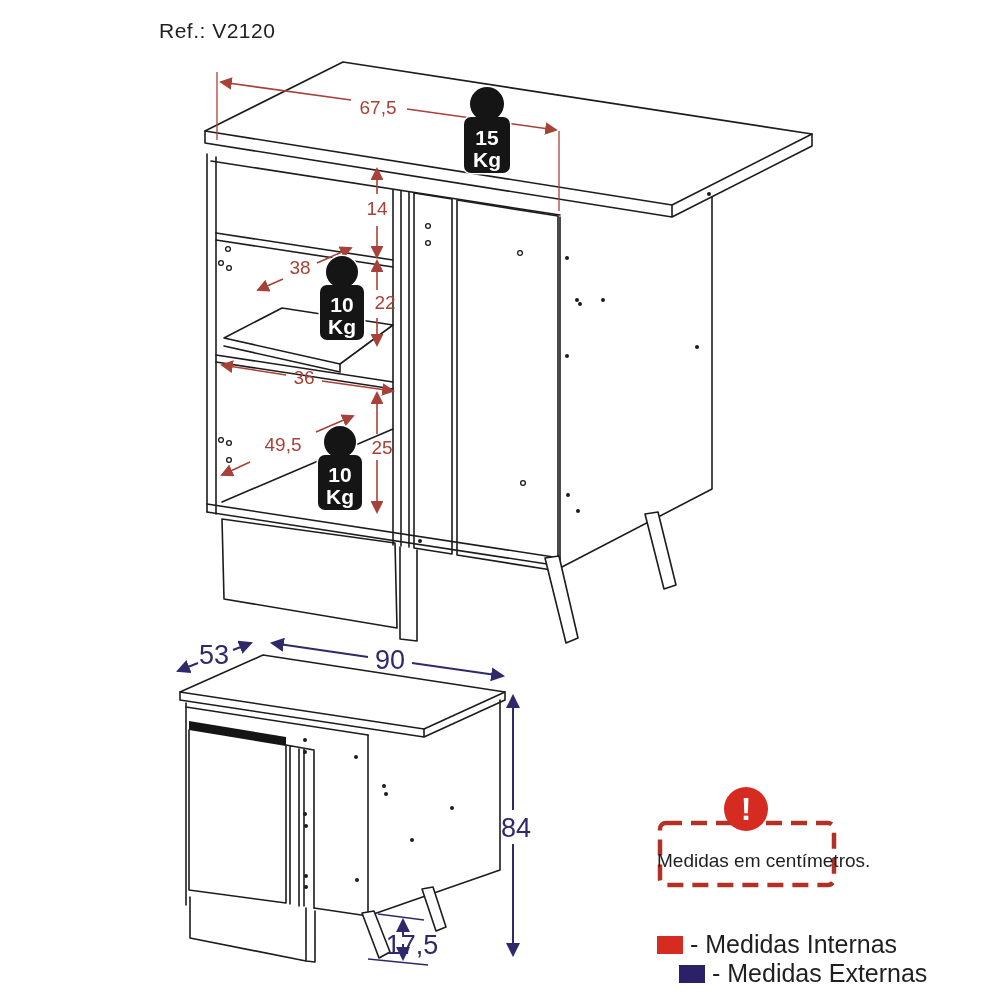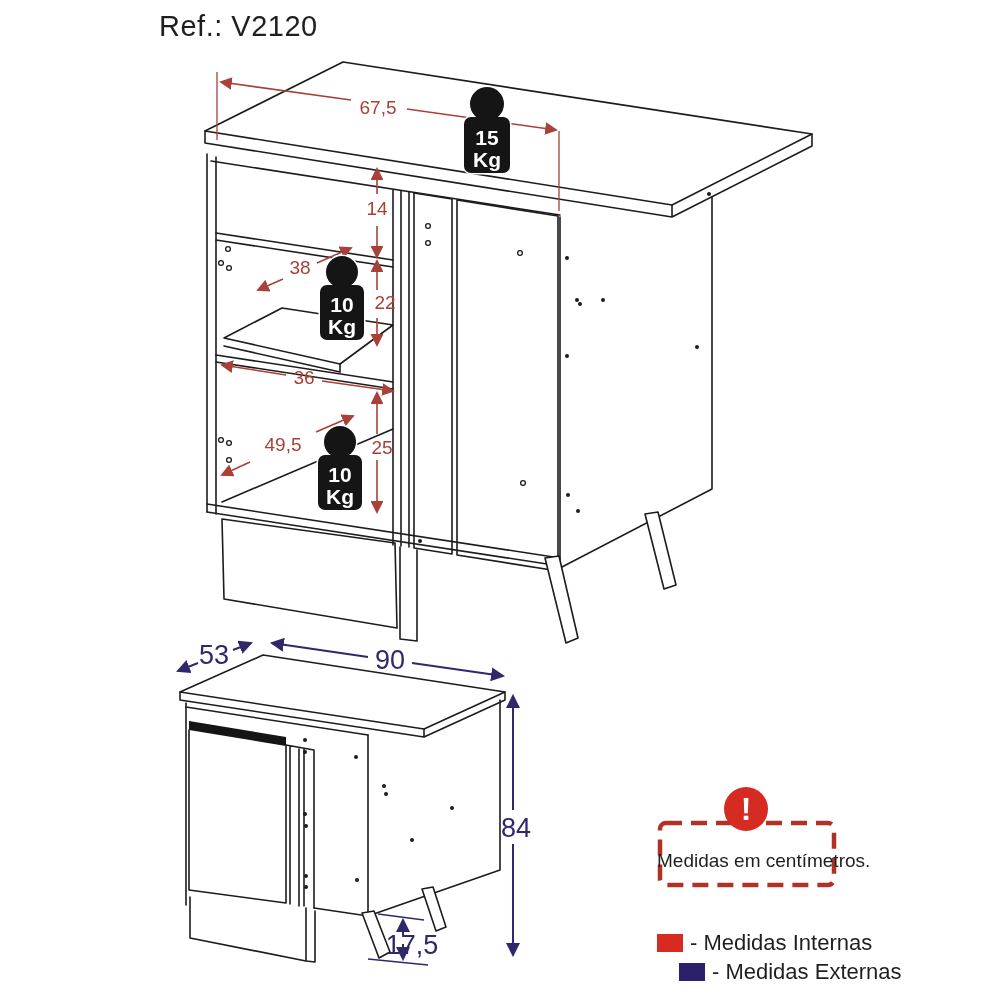--- a/index.html
+++ b/index.html
@@ -1,31 +1,31 @@
 <!DOCTYPE html>
 <html><head>
 <meta charset="utf-8">
 <style>
   html,body{margin:0;padding:0;background:#ffffff;}
   body{width:1000px;height:1000px;position:relative;font-family:"Liberation Sans",sans-serif;overflow:hidden;}
   .canvas{position:absolute;inset:0;}
   #art{position:absolute;left:0;top:0;}
-  .page-title{position:absolute;left:159px;top:10px;font-size:29px;color:#1f1f1f;letter-spacing:.5px;}
+  .page-title{position:absolute;left:159px;top:19px;font-size:21px;color:#1f1f1f;letter-spacing:.5px;}
   svg text{font-family:"Liberation Sans",sans-serif;}
   .rdim{fill:#a84138;font-size:19px;text-anchor:middle;}
   .ndim{fill:#2e296b;font-size:27px;text-anchor:middle;}
   .badge-txt{fill:#ffffff;font-size:21px;font-weight:bold;text-anchor:middle;}
   .notice-box{position:absolute;left:658px;top:821px;width:178px;height:66px;box-sizing:border-box;
       text-align:center;padding-top:20px;font-size:17px;line-height:19px;color:#1f1f1f;}
   .notice-value{color:#d52b20;font-weight:bold;}
   .alert-circle{position:absolute;left:724px;top:787px;width:44px;height:44px;border-radius:50%;
       background:#d52b20;display:flex;align-items:center;justify-content:center;
       color:#fff;font-weight:bold;font-size:32px;}
   .units-note{position:absolute;left:657px;top:850px;font-size:19px;color:#1f1f1f;}
-  .legend-row{position:absolute;left:657px;display:flex;align-items:center;gap:7px;font-size:22px;color:#1f1f1f;}
+  .legend-row{position:absolute;left:657px;display:flex;align-items:center;gap:7px;font-size:25px;color:#1f1f1f;}
   .legend-row.r1{top:930px;}
   .legend-row.r2{top:959px;padding-left:22px;}
   .swatch{width:26px;height:18px;display:inline-block;}
 </style>
 </head>
 <body>
 
 <div class="canvas">
 
 <svg id="art" width="1000" height="1000" viewBox="0 0 1000 1000">

